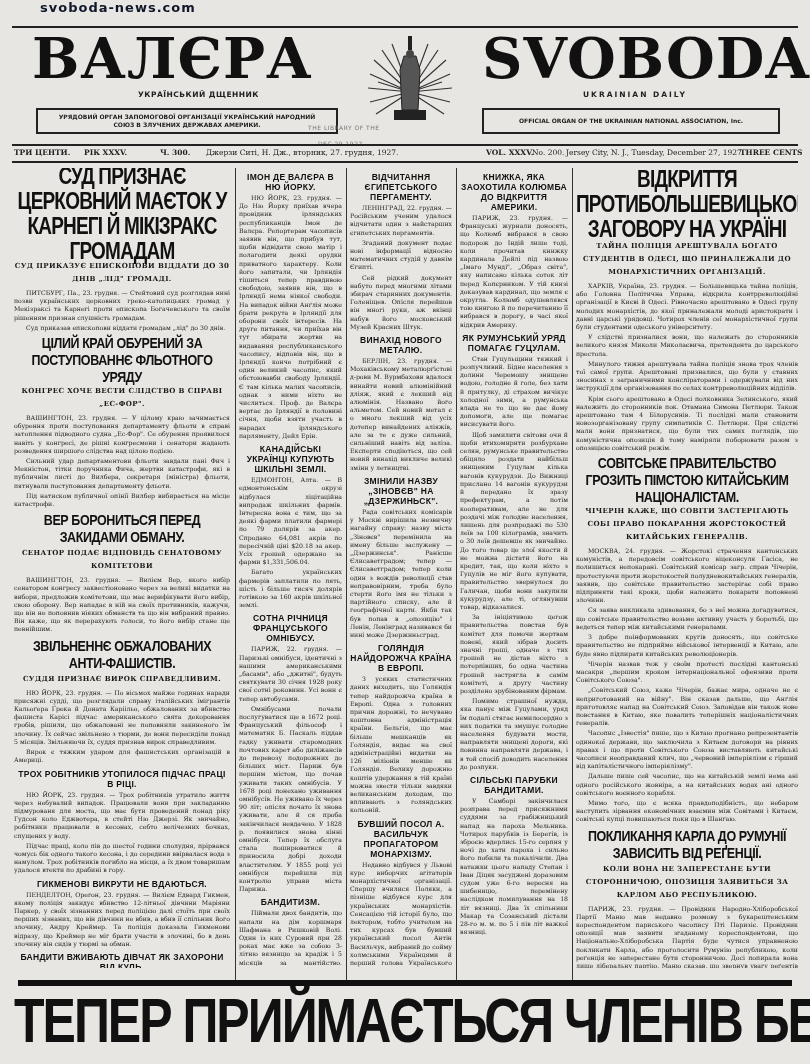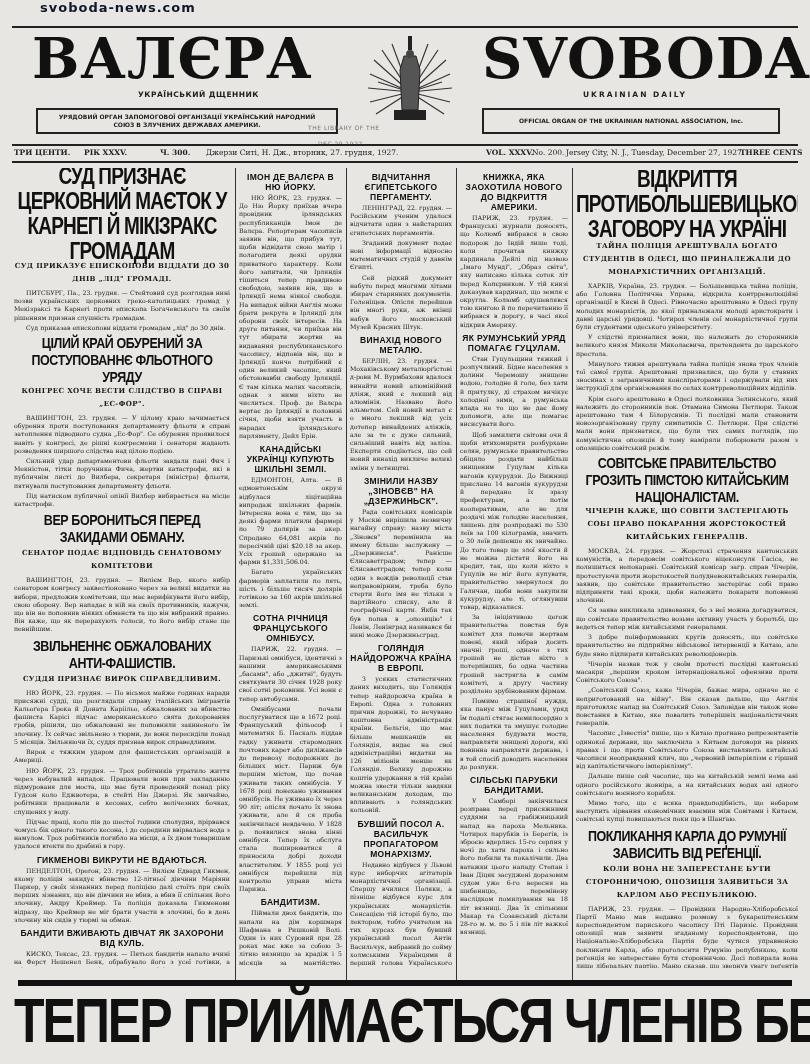--- a/index.html
+++ b/index.html
@@ -162,20 +162,21 @@
       <div class="deck">СЕНАТОР ПОДАЄ ВІДПОВІДЬ СЕНАТОВОМУ КОМІТЕТОВИ</div>
       <p class="body">ВАШИНГТОН, 23. грудня. — Вилієм Вер, якого вибір сенатором конгресу заквестіоновано через за великі видатки на вибори, предложив комітетови, що має верифікувати його вибір, свою оборону. Вер нападає в ній на своїх противників, кажучи, що він не поповнив ніяких обманств та що він вибраний правно. Він каже, що як перерахують голоси, то його вибір стане ще певнійшим.</p>
     </article>
     <article>
       <h3 class="hl hl-med">ЗВІЛЬНЕННЄ ОБЖАЛОВАНИХ АНТИ-ФАШИСТІВ.</h3>
       <div class="deck">СУДДЯ ПРИЗНАЄ ВИРОК СПРАВЕДЛИВИМ.</div>
       <p class="body">НЮ ЙОРК, 23. грудня. — По вісьмох майже годинах наради присяжні судді, що розглядали справу італійських імігрантів Кальоґера Ґрека й Доната Каріільо, обжалованих за вбивство фашиста Карісі підчас американського свята декоровання гробів, рішили, що обжаловані не поповнили закиненого їм злочину. Їх сейчас звільнено з тюрми, де вони пересиділи понад 5 місяців. Звільняючи їх, суддя признав вирок справедливим.</p>
       <p class="body">Вирок є тяжким ударом для фашистських організацій в Америці.</p>
     </article>
     <article>
+      <h4 class="hl hl-sm">ТРОХ РОБІТНИКІВ УТОПИЛОСЯ ПІДЧАС ПРАЦІ В РІЦІ.</h4>
       <p class="body">НЮ ЙОРК, 23. грудня. — Трох робітників утратило життя через небувалий випадок. Працювали вони при закладанню підмурованя для моста, що має бути проведений понад ріку Гудсон коло Еджвотера, в стейті Ню Джерзі. Як звичайно, робітники працювали в кесонах, себто велічезних бочках, спущених у воду.</p>
       <p class="body">Підчас праці, коло пів до шестої години сполудня, прірвався чомусь бік одного такого кесона, і до середини ввірвалася вода з намулом. Трох робітників погибло на місци, а їх двом товаришам удалося втекти по драбині в гору.</p>
     </article>
     <article>
       <h4 class="hl hl-sm">ГИКМЕНОВІ ВИКРУТИ НЕ ВДАЮТЬСЯ.</h4>
       <p class="body">ПЕНДЕЛТОН, Орегон, 23. грудня. — Вилієм Едвард Гикмен, якому поліція закидує вбивство 12-літньої дівчини Маріяни Паркер, у своїх зізнанних перед поліцією далі стоїть при своїх перших зізнаних, що він дівчини не вбив, а вбив її спільник його злочину, Андру Креймер. Та поліція доказала Гикменови відразу, що Креймер не міг брати участи в злочині, бо в день злочину він сидів у тюрмі за обман.</p>
     </article>
     <article>
       <h4 class="hl hl-sm">БАНДИТИ ВЖИВАЮТЬ ДІВЧАТ ЯК ЗАХОРОНИ ВІД КУЛЬ.</h4>
       <p class="body">КИСКО, Тексас, 23. грудня. — Пятьох бандитів напало вчині на Ферст Нешенел Бенк, обрабувало його з усеї готівки, а втікаючи перед переслідуючою їх поліцією, вхопили двоє молодих дівчат та вживали їх як щитів для захорони перед кулями поліції.</p>
@@ -224,21 +225,21 @@
       <p class="body">З усяких статистичних даних виходить, що Голяндія тепер найдорожча країна в Европі. Одна з головних причин дорожні, то нечувано коштовна адміністрація країни. Бельгія, що має більше мешканців як Голяндія, видає на свої адміністраційні видатки на 126 міліонів менше як Голяндія. Велику дорожню коштів удержання в тій країні можна звести тільки завдяки великанським доходам, що впливають з голяндських кольоній.</p>
     </article>
     <article>
       <h4 class="hl hl-sm">БУВШИЙ ПОСОЛ А. ВАСИЛЬЧУК ПРОПАГАТОРОМ МОНАРХІЗМУ.</h4>
       <p class="body">Недавно відбувся у Львові курс виборчих агітаторів монархістичної організації. Спершу вчилися Поляки, а пізніше відбувся курс для українських монархістів. Сенсацією тій історії було, що лектором, тобто учителем на тих курсах був бувший український посол Антін Васильчук, вибраний до сойму холмськими Українцями й перший голова Українського Клюбу, що зголом опинився поза його скобками.</p>
     </article>
   </div>
 
   <div class="col" style="left:460px;width:108px;">
     <article>
-      <h4 class="hl hl-sm">КНИЖКА, ЯКА ЗАОХОТИЛА НОВОГО ДО ВІДКРИТТЯ АМЕРИКИ.</h4>
+      <h4 class="hl hl-sm">КНИЖКА, ЯКА ЗАОХОТИЛА КОЛЮМБА ДО ВІДКРИТТЯ АМЕРИКИ.</h4>
       <p class="body">ПАРИЖ, 23. грудня. — Француські журнали доносять, що Колюмб вибрався в свою подорож до Індій лише тоді, коли прочитав книжку кардинала Дейлі під назвою „Імаго Мунді", „Образ світа", яку написано кілька соток літ перед Копєрником. У тій книзі доказував кардинал, що земля є округла. Колюмб одушевлявся тою книгою й по перечитанню її вибрався в дорогу, в часі якої відкрив Америку.</p>
     </article>
     <article>
       <h4 class="hl hl-sm">ЯК РУМУНСЬКИЙ УРЯД ПОМАГАЄ ГУЦУЛАМ.</h4>
       <p class="body">Стан Гуцульщини тяжкий і розпучливий. Бідне населення з долини Черемошу знищене водою, голодне й голе, без хати й притулку, ді страхом вичікує холодної зими, а румунська влада не то що не дає йому допомоги, але ще помагає висисувати його.</p>
       <p class="body">Щоб замилити світови очи й щоби втихомирити розбурхане селян, румунське правительство обіцяло роздати найбільш знищеним Гуцулам кілька вагонів кукурудзи. До Вижниці прислано 14 вагонів кукурудзи й передано їх зразу префектурам, а потім кооперативам, але не для роздачі між голодне населення, лишень для розпродажі по 530 леїв за 100 кілограмів, значить о 30 леїв дешевше як звичайно. До того товар це злої якости й не можна дістати його на кредит, так, що коли ніхто з Гуцулів не міг його купувати, правительство звернулося до Галичан, щоби вони закупили кукурудзу, але ті, оглянувши товар, відказалися.</p>
       <p class="body">За ініціятивою цегож правительства повстав був комітет для помочи жертвам повені, який зібрав досить значні гроші, одначе з тих грошей не дістав ніхто з потерпівших, бо одна частина грошей застрягла в самім комітеті, а другу частину розділено зрубінованим фірмам.</p>
       <p class="body">Помимо страшної нужди, яка панує між Гуцулами, уряд їм подалі стягає немилосердно з них податки та змушує голодне населення будувати мости, направляти знищені дороги, які повинна направляти держава, і в той спосіб доводить населення до розпуки.</p>
     </article>
     <article>

